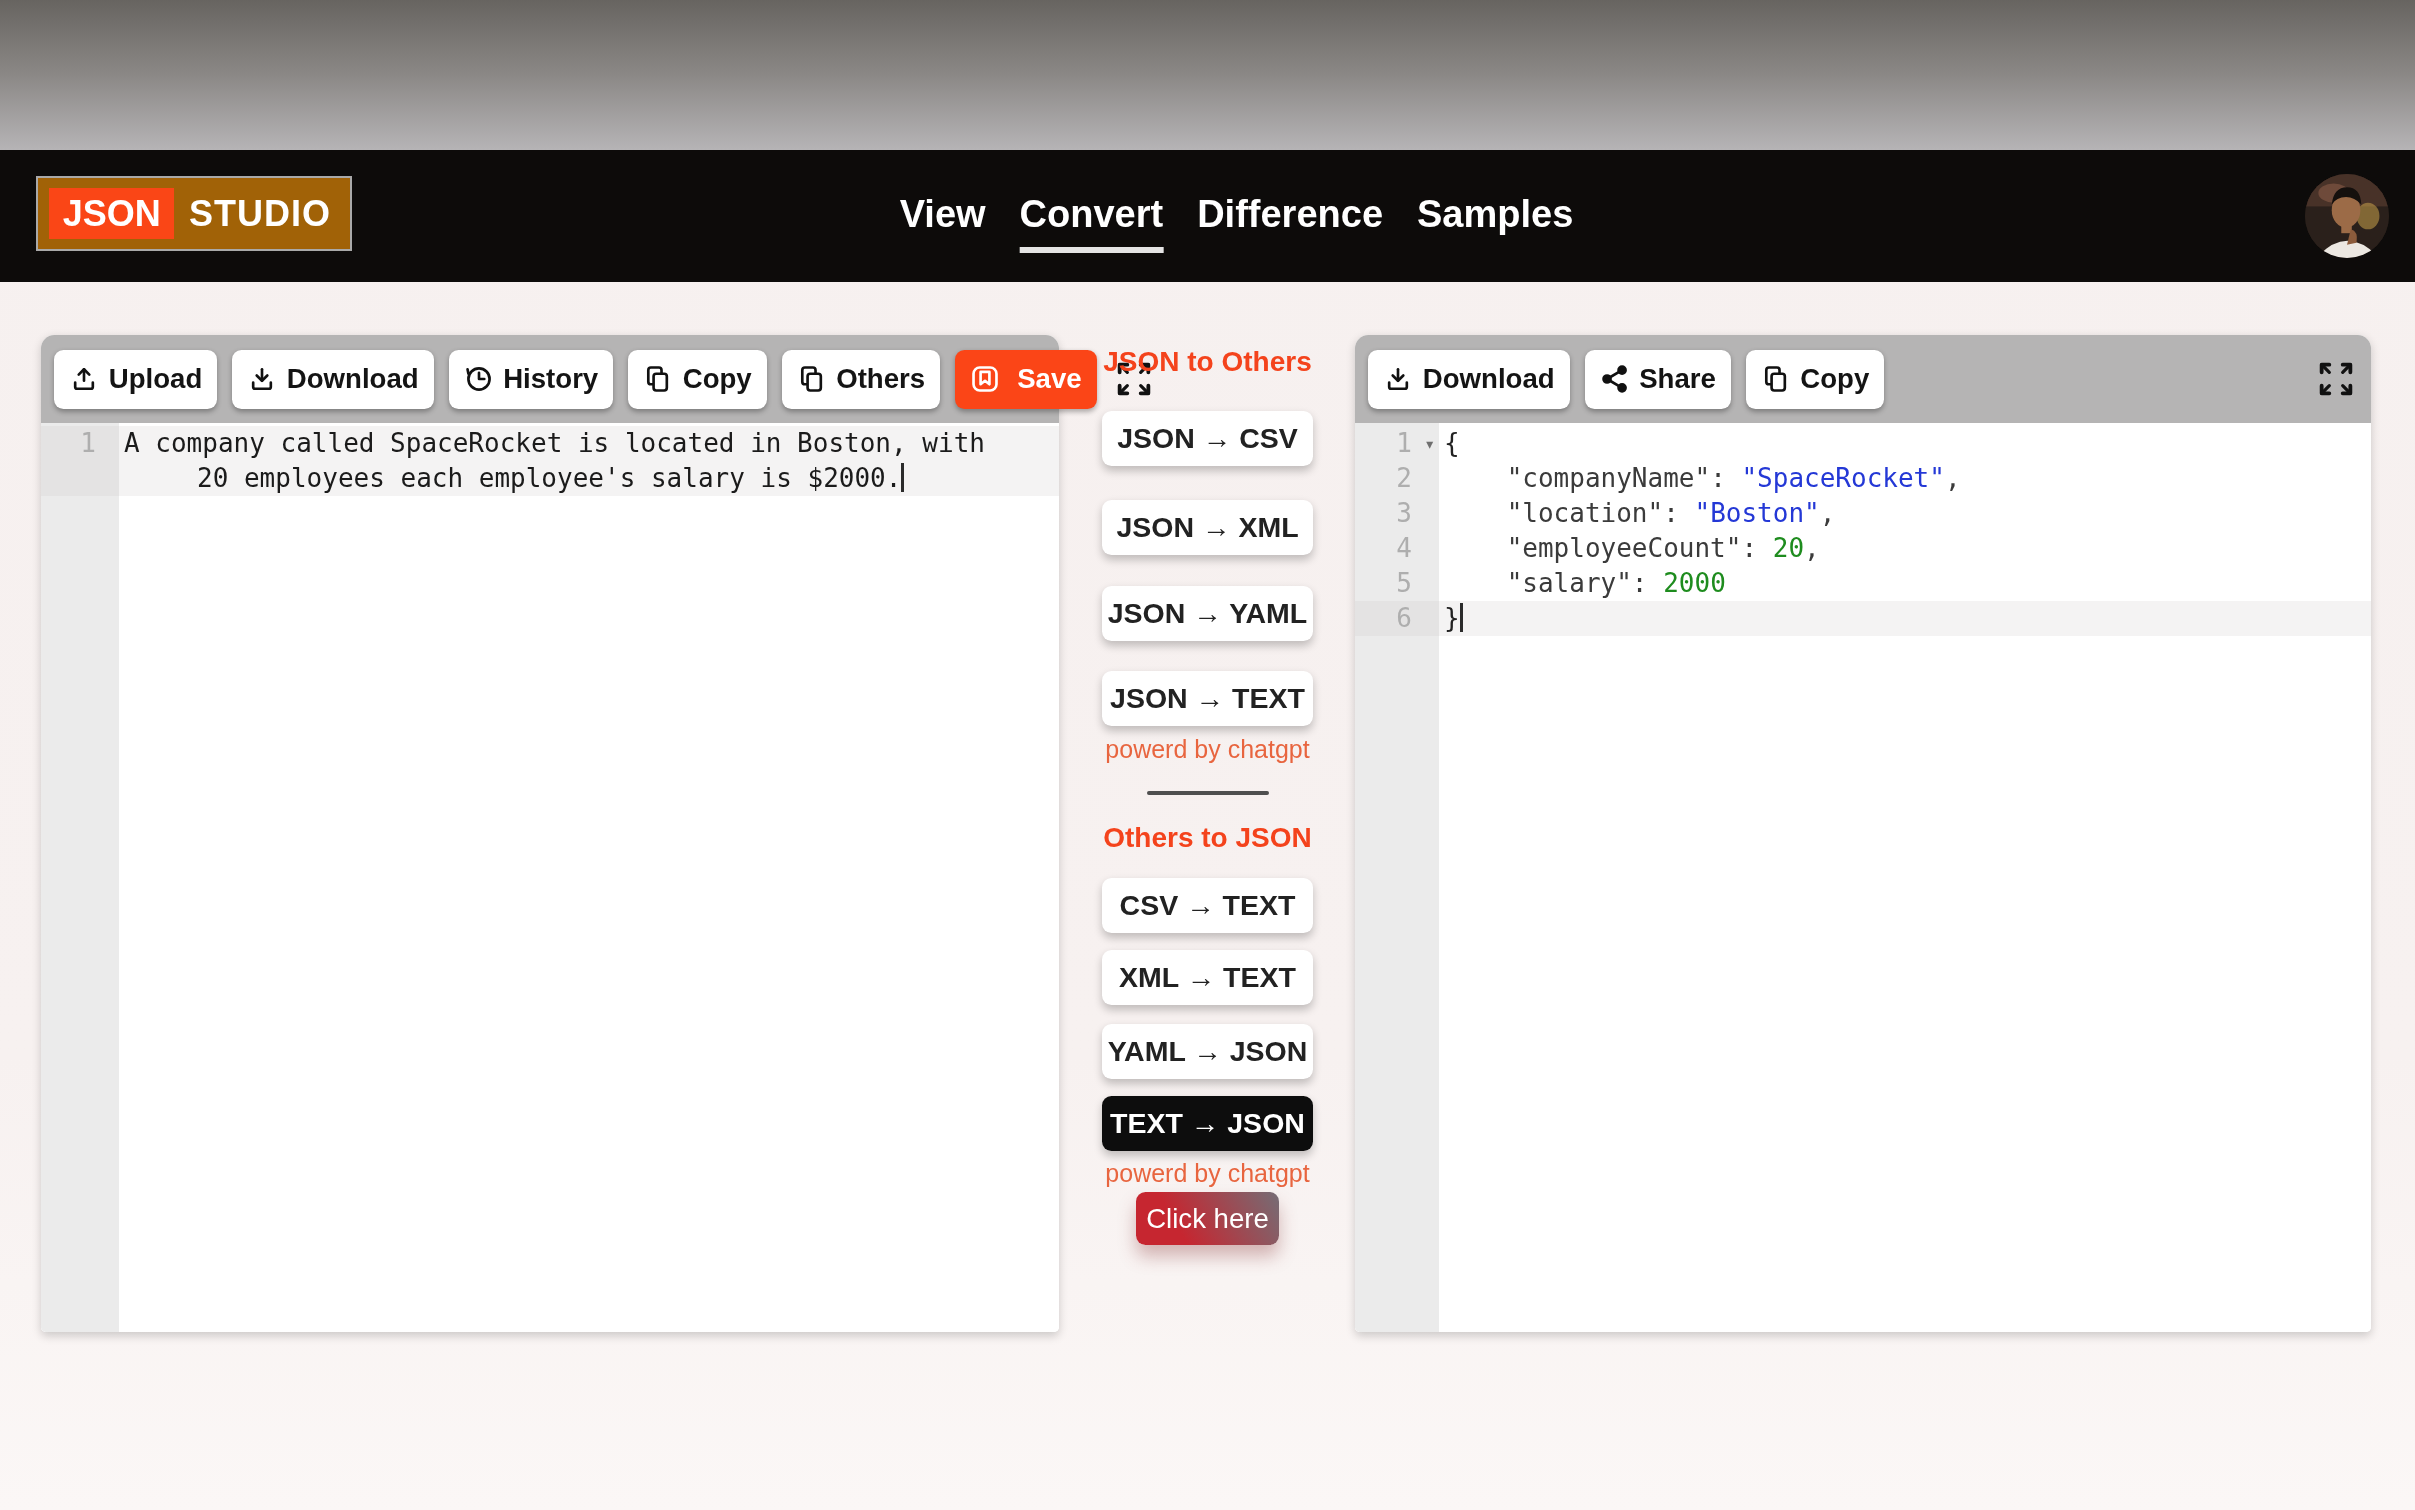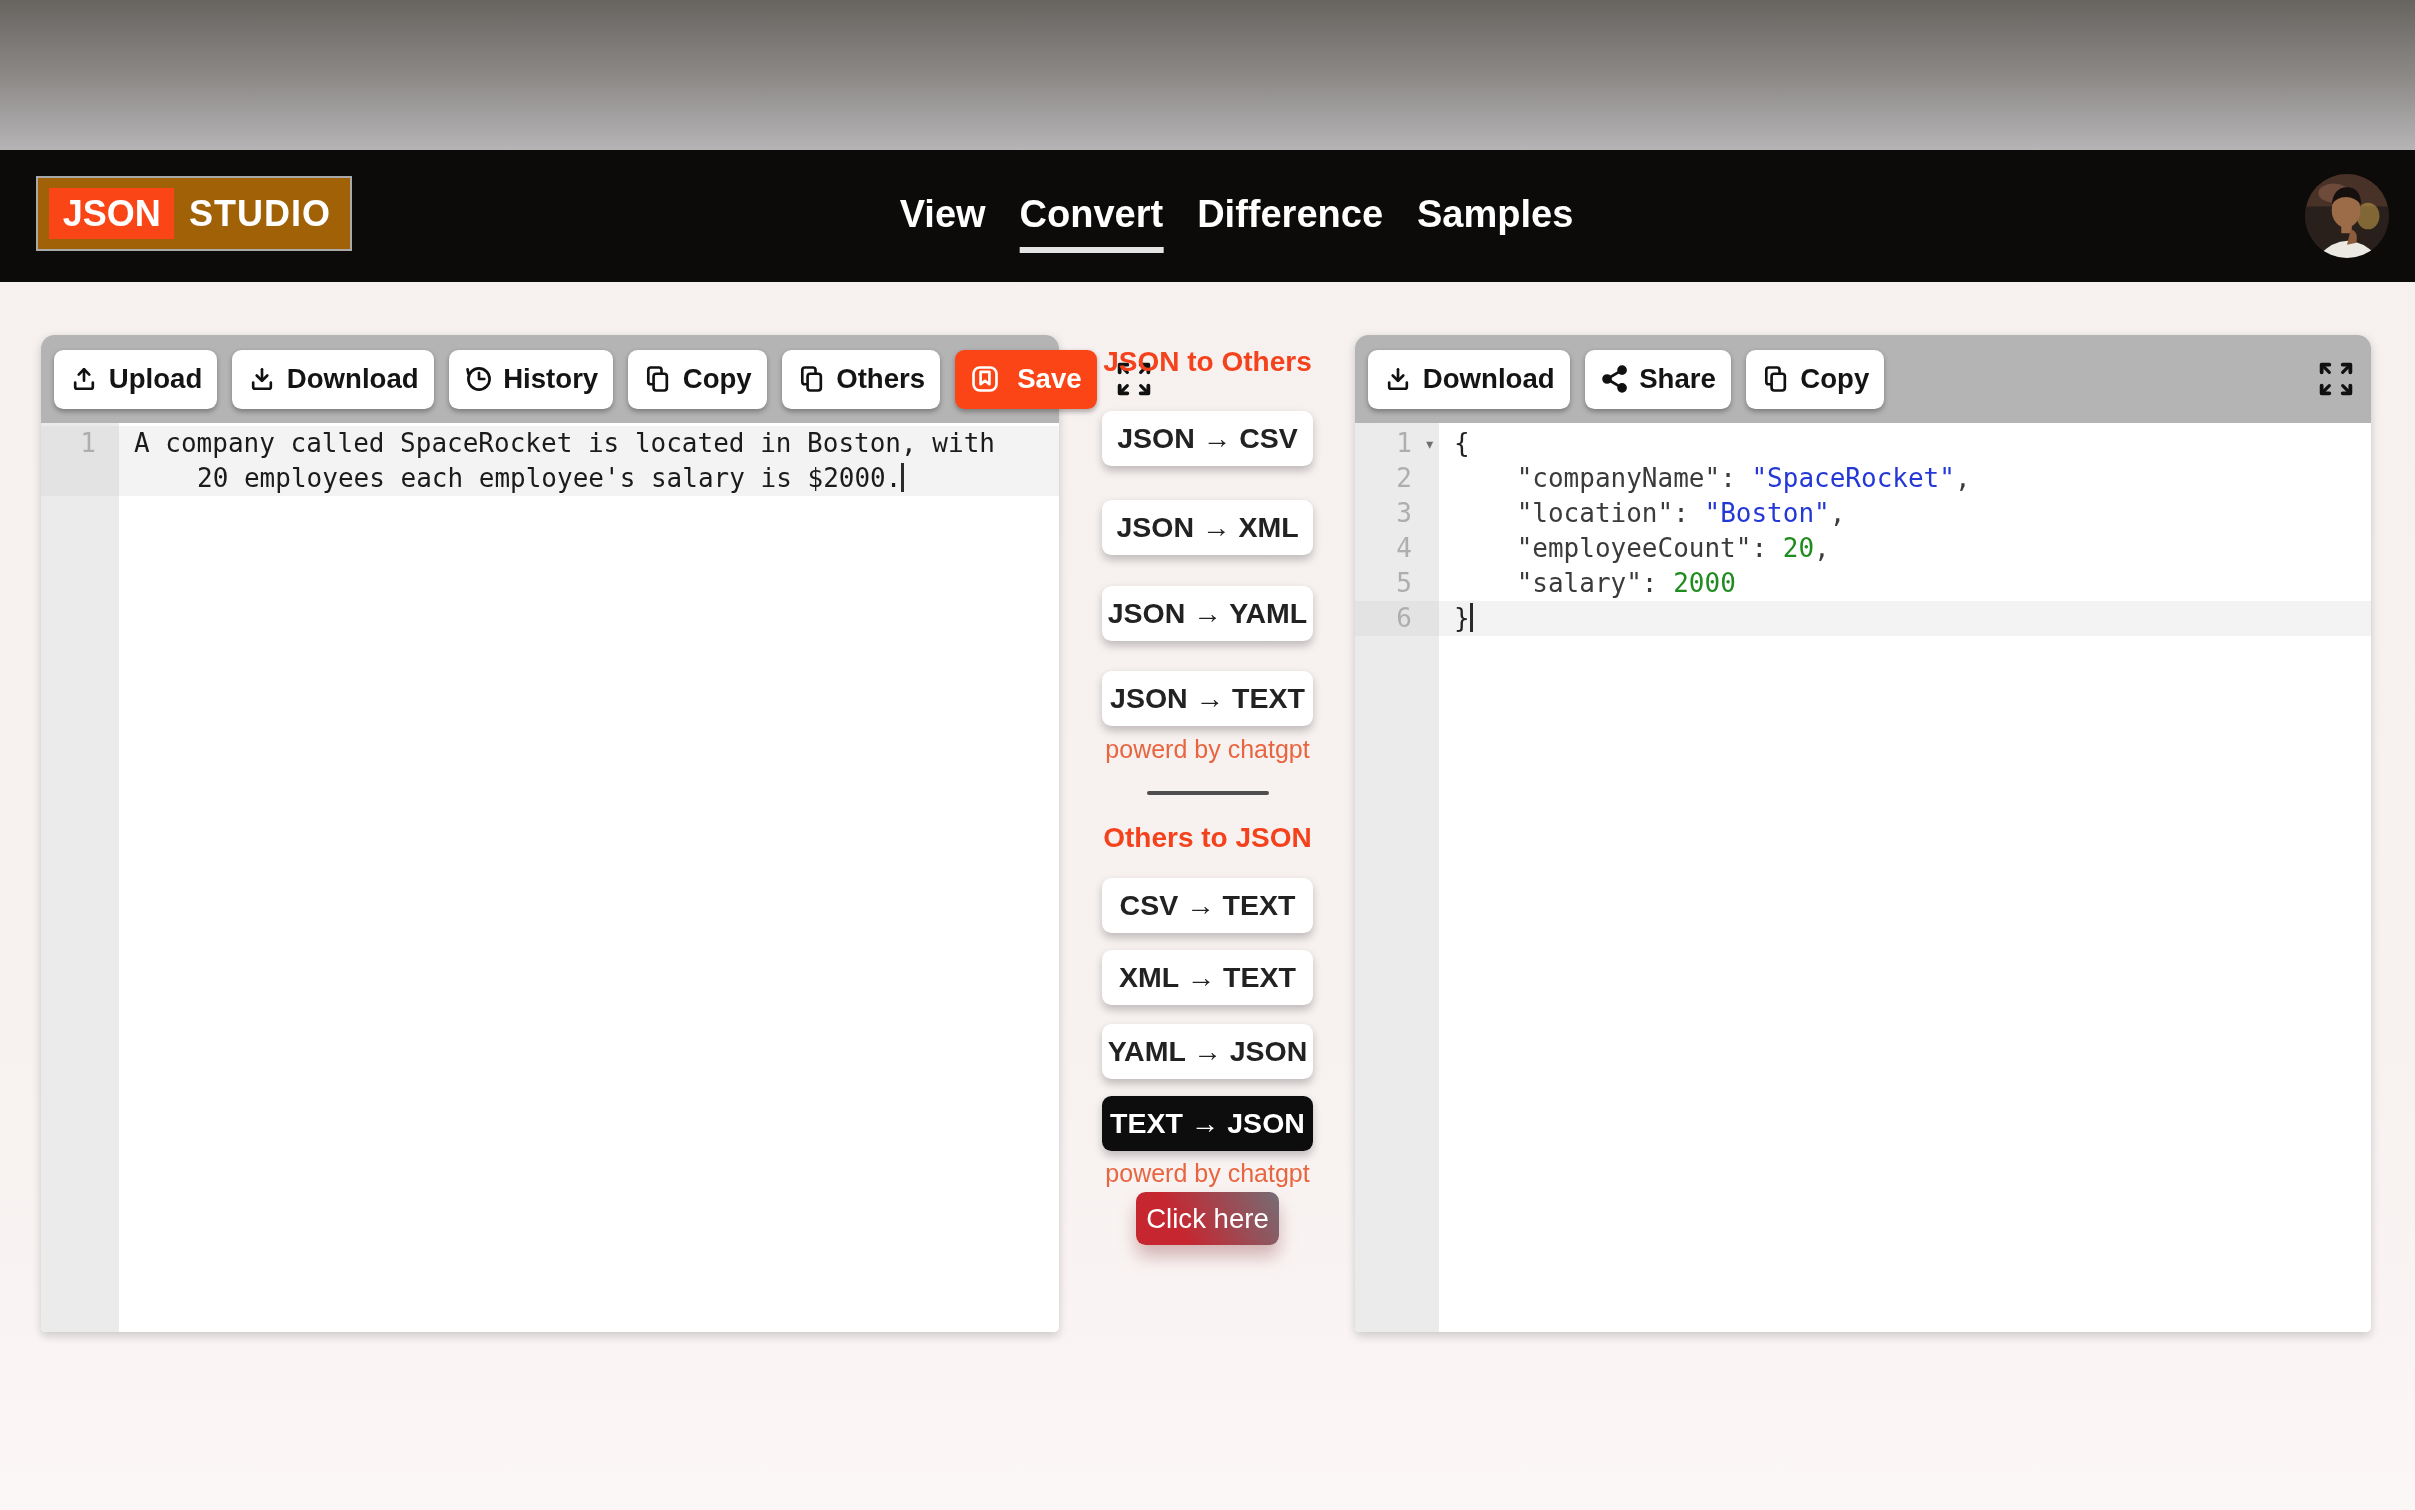--- a/index.html
+++ b/index.html
@@ -44,21 +44,21 @@
           font-family:"DejaVu Sans Mono",monospace;font-size:26px;line-height:35px;color:#1b1b1b;
           border-radius:0 0 4.8px 4.8px;}
   .gutter-bg{position:absolute;top:0;bottom:0;left:0;background:#ebebeb;}
   .editor.l .gutter-bg{width:78px;}
   .editor.r .gutter-bg{width:84px;}
   .rows{position:relative;padding-top:2.9px;}
   .row{display:flex;position:relative;}
   .row .g{flex:none;text-align:right;color:#aeaeae;box-sizing:border-box;position:relative;}
   .editor.l .row .g{width:78px;padding-right:23px;}
   .editor.r .row .g{width:84px;padding-right:27px;}
-  .row .c{flex:1;padding-left:15px;white-space:pre;}
+  .row .c{flex:1;padding-left:5px;white-space:pre;}
   .row .c.wrap{padding-left:78px;}
   .row.active .c{background:#f4f3f3;}
   .row.active .g{background:#e4e3e3;}
   .fold-caret{position:absolute;right:3.8px;top:0;color:#6f6f6f;font-size:18px;line-height:35px;}
   .cursor{display:inline-block;width:2.9px;height:28.5px;background:#2b2b2b;vertical-align:-4.8px;}
   .tk-k{color:#3b3b3b;} .tk-p{color:#3b3b3b;} .tk-b{color:#222222;}
   .tk-s{color:#2438d6;} .tk-n{color:#1e8c1e;}
 
   
   .converter{position:absolute;left:1059px;top:342px;width:297px;

